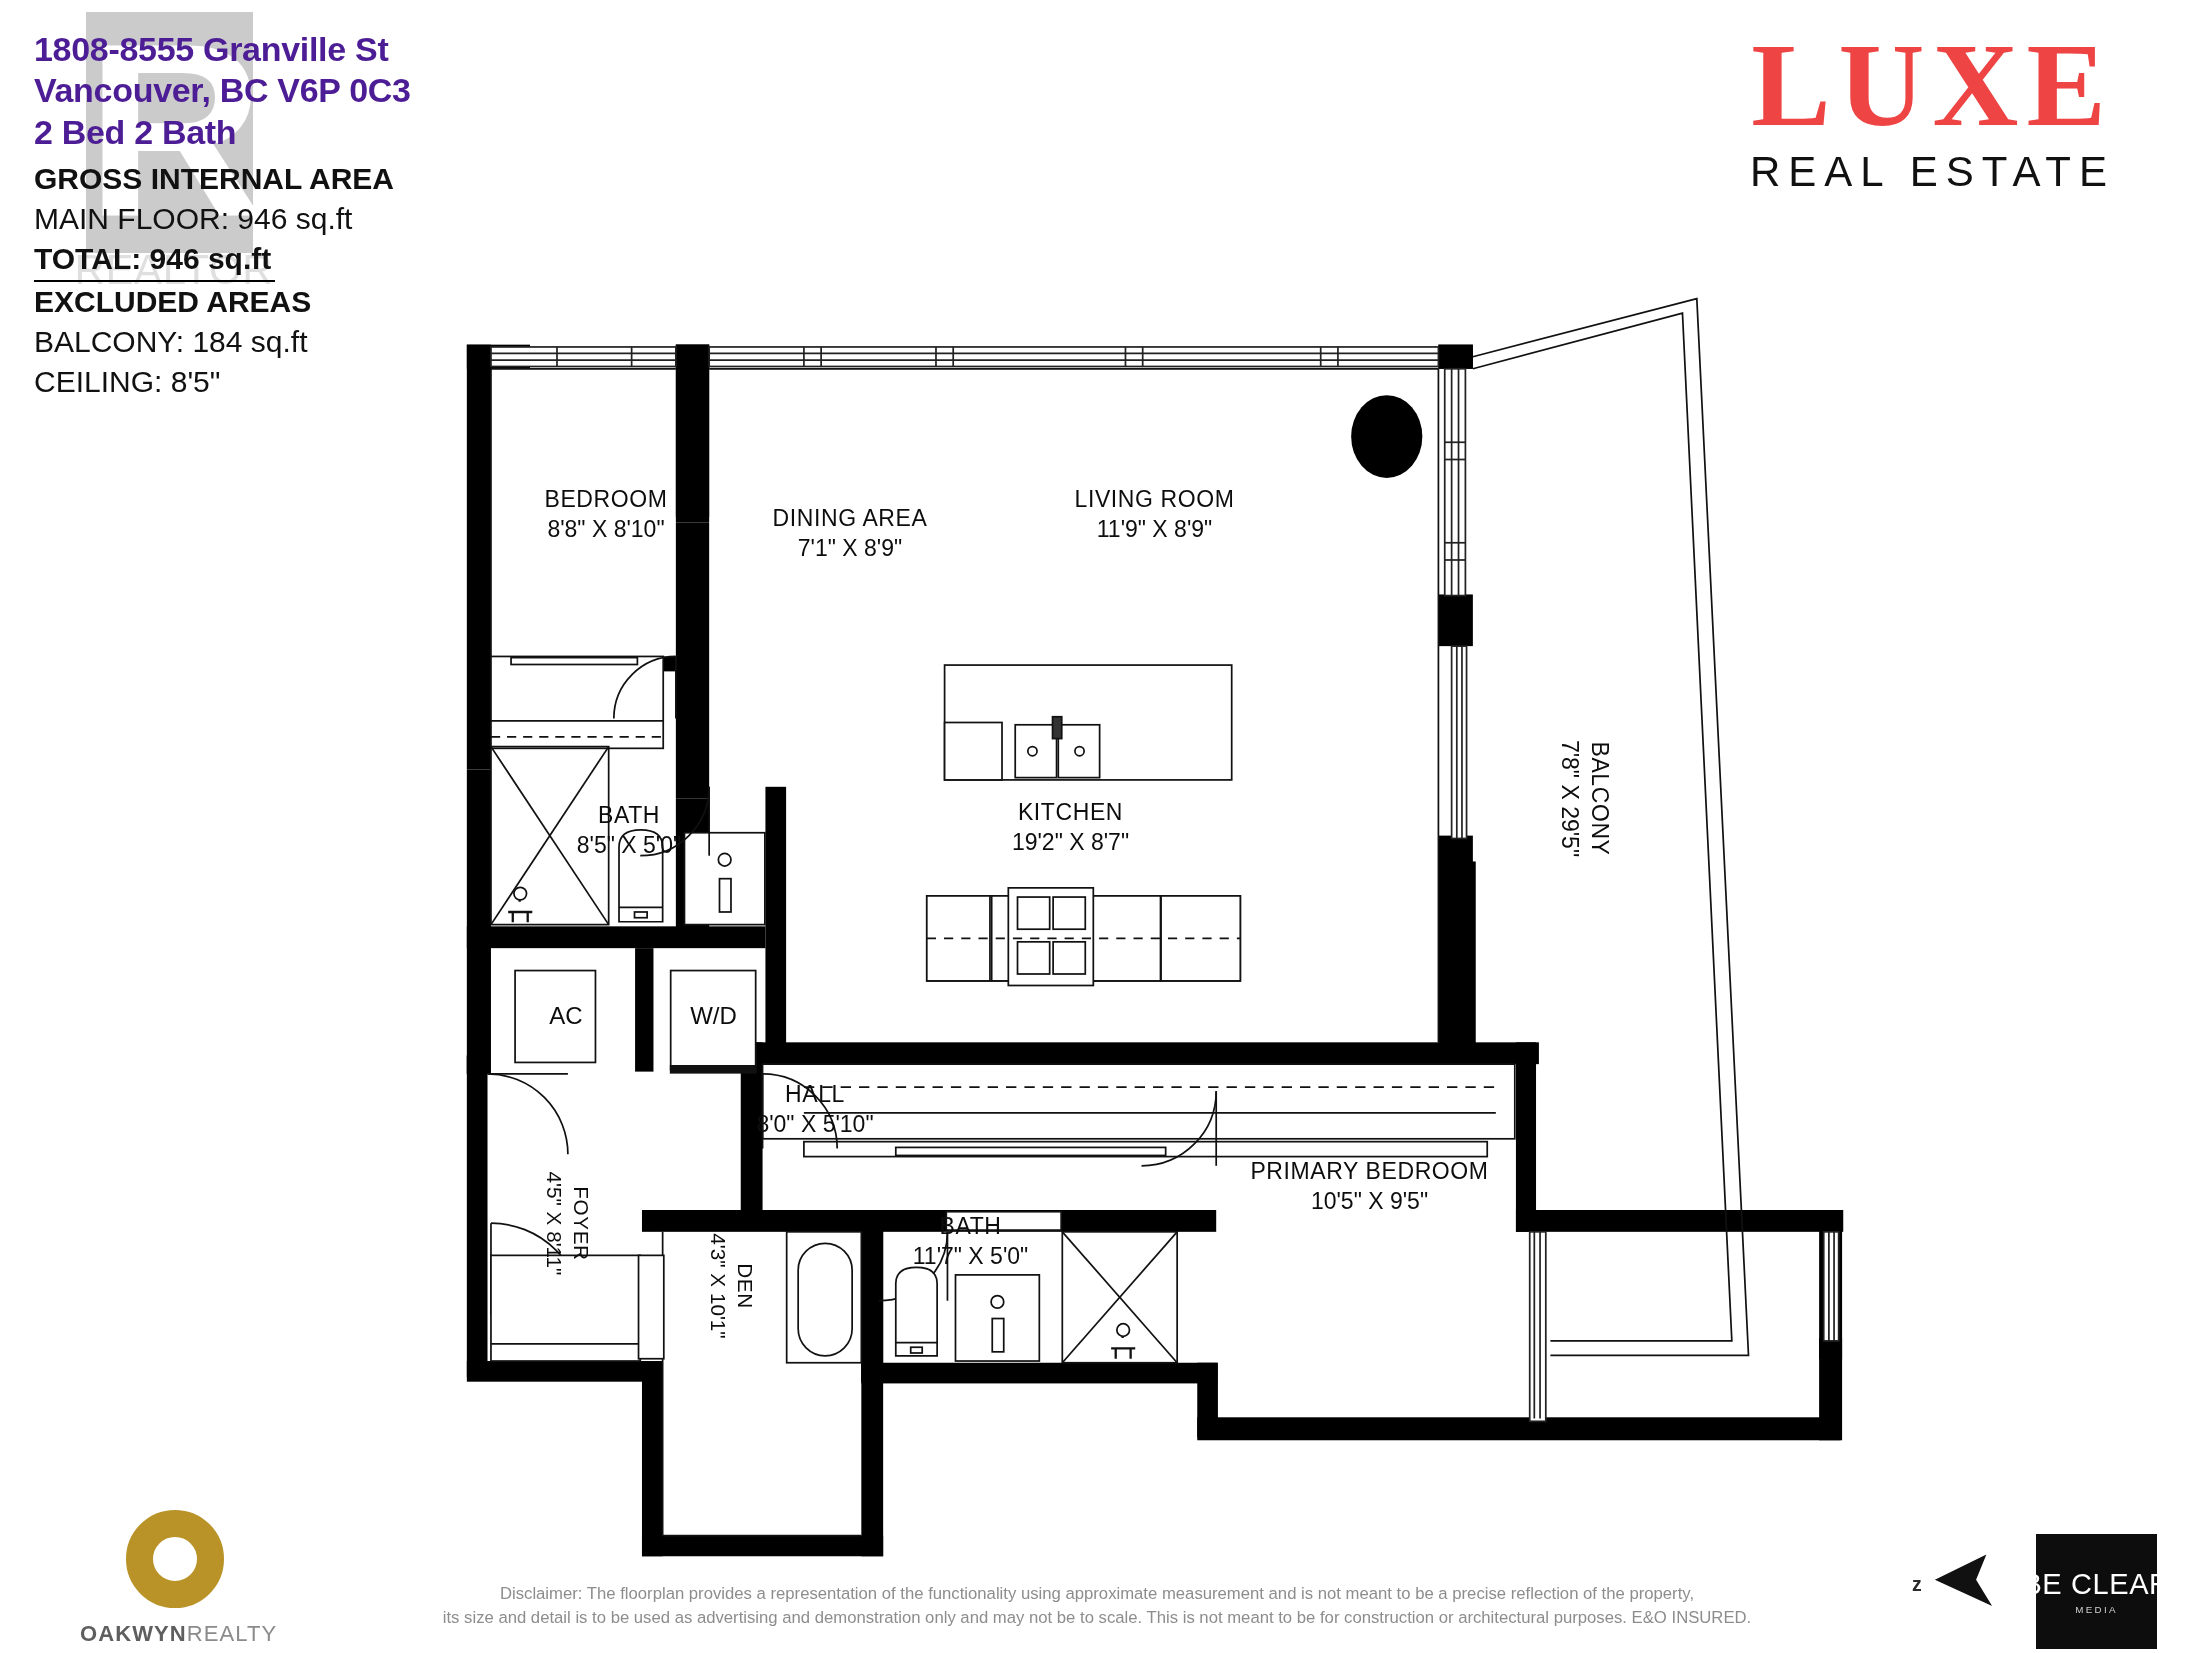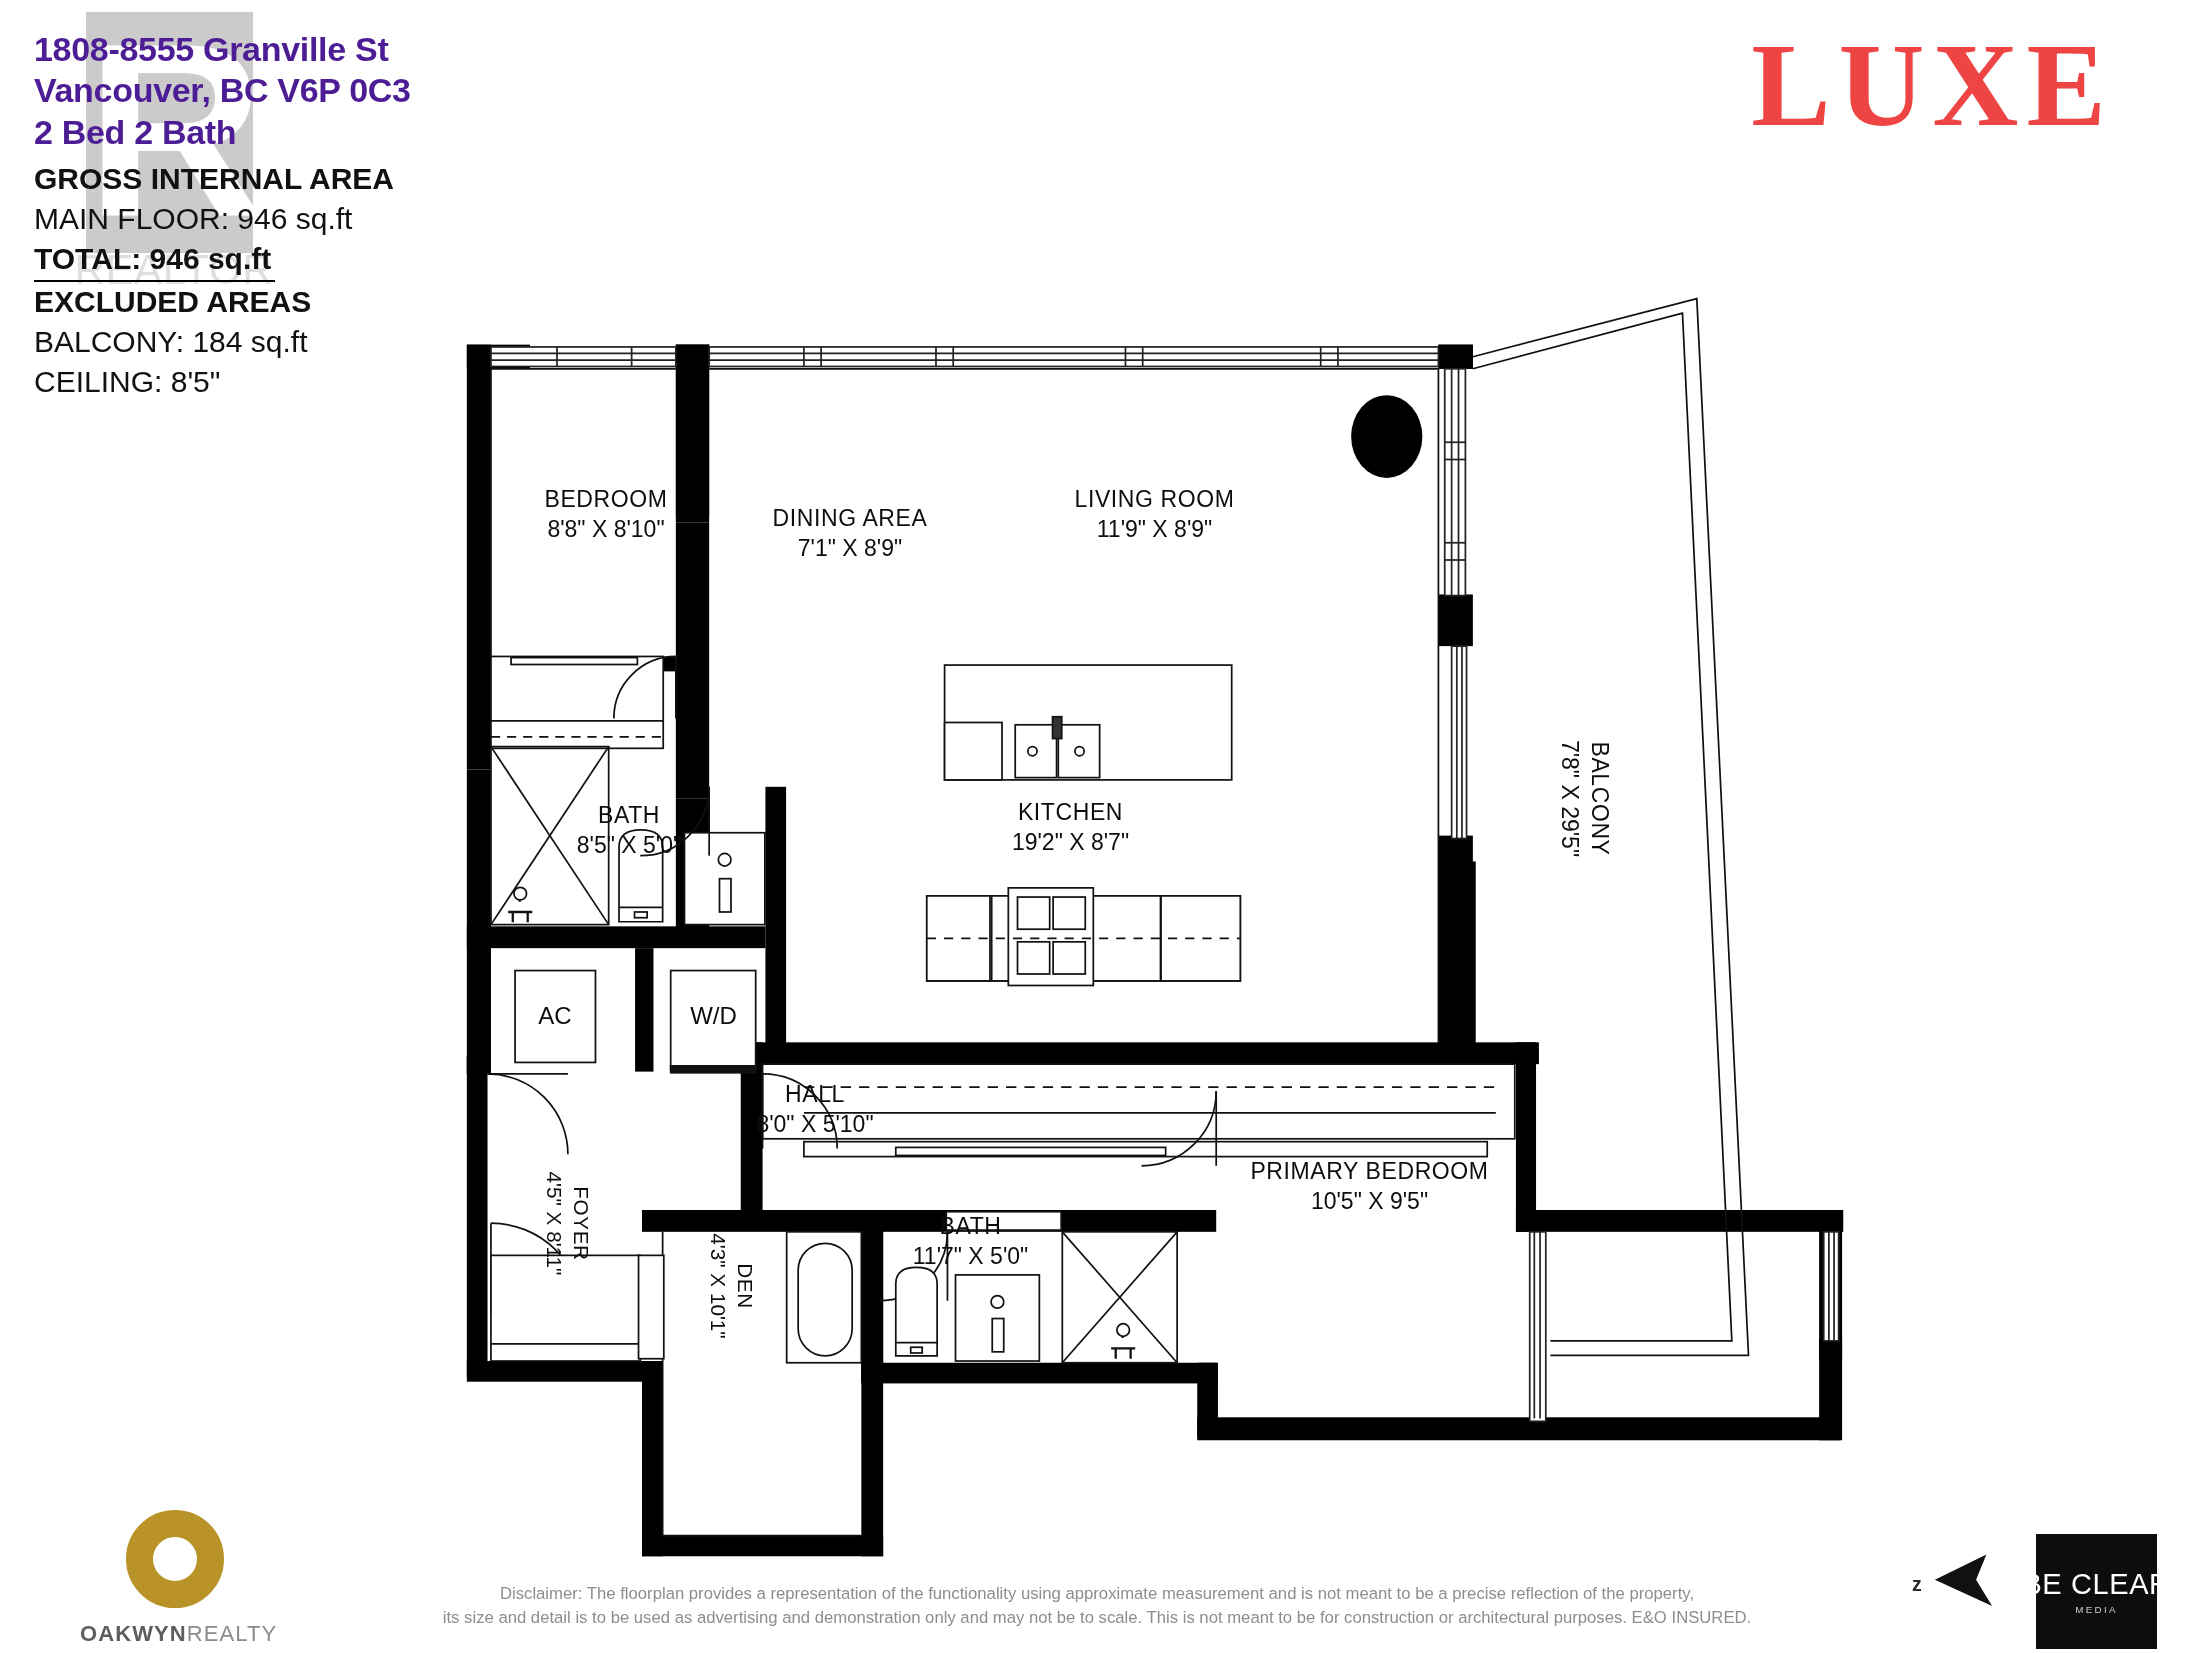--- a/index.html
+++ b/index.html
@@ -120,20 +120,21 @@
   <div class="area-line bold">GROSS INTERNAL AREA</div>
   <div class="area-line">MAIN FLOOR: 946 sq.ft</div>
   <div><span class="area-line total">TOTAL: 946  sq.ft</span></div>
   <div class="area-line bold">EXCLUDED AREAS</div>
   <div class="area-line">BALCONY: 184 sq.ft</div>
   <div class="area-line">CEILING: 8'5"</div>
 </div>
 
 <div class="abs" id="luxe-logo">
   <div class="luxe">LUXE</div>
+  <div class="sub">REAL ESTATE</div>
 </div>
 
 <div class="abs" id="plan">
 <svg width="2205" height="1654" viewBox="0 0 3840 2880" xmlns="http://www.w3.org/2000/svg">
   <g fill="none" stroke="#000" stroke-width="3">
 
     <g fill="#000" stroke="none">
 
       <rect x="813" y="600" width="42" height="740"></rect>
       <rect x="813" y="1340" width="42" height="300"></rect>
@@ -434,21 +435,21 @@
 <div class="rlabel small rot90" style="left:758px;top:1177px;width:218px;">
   <span class="rname">DEN</span>
   <span class="rdim">4'3" X 10'1"</span>
 </div>
 
 <div class="rlabel" style="left:873px;top:1212px;width:195px;">
   <span class="rname">BATH</span>
   <span class="rdim">11'7" X 5'0"</span>
 </div>
 
-<div class="boxlabel" style="left:515px;top:1002px;width:80px;">AC</div>
+<div class="boxlabel" style="left:515px;top:1002px;width:80px;padding-left:11px;">AC</div>
 <div class="boxlabel" style="left:671px;top:1002px;width:85px;">W/D</div>
 
 <div class="abs" id="disclaimer">
   <div>Disclaimer: The floorplan provides a representation of the functionality using approximate measurement and is not meant to be a precise reflection of the property,</div>
   <div>its size and detail is to be used as advertising and demonstration only and may not be to scale. This is not meant to be for construction or architectural purposes. E&amp;O INSURED.</div>
 </div>
 
 <div class="abs" id="oakwyn-logo">
   <div class="ring"></div>
   <div class="name">

